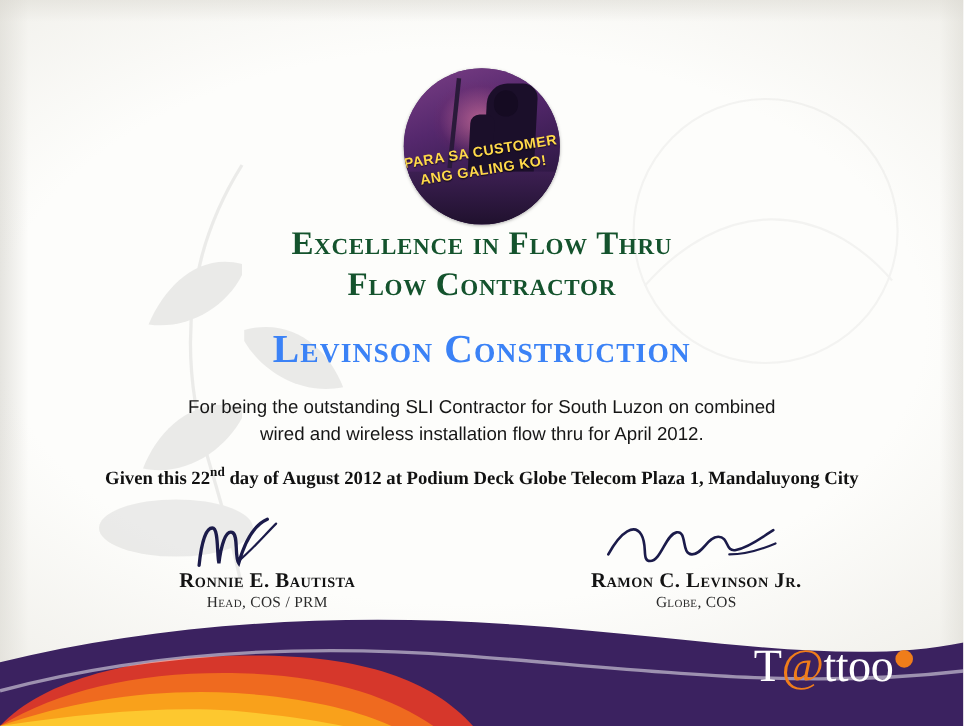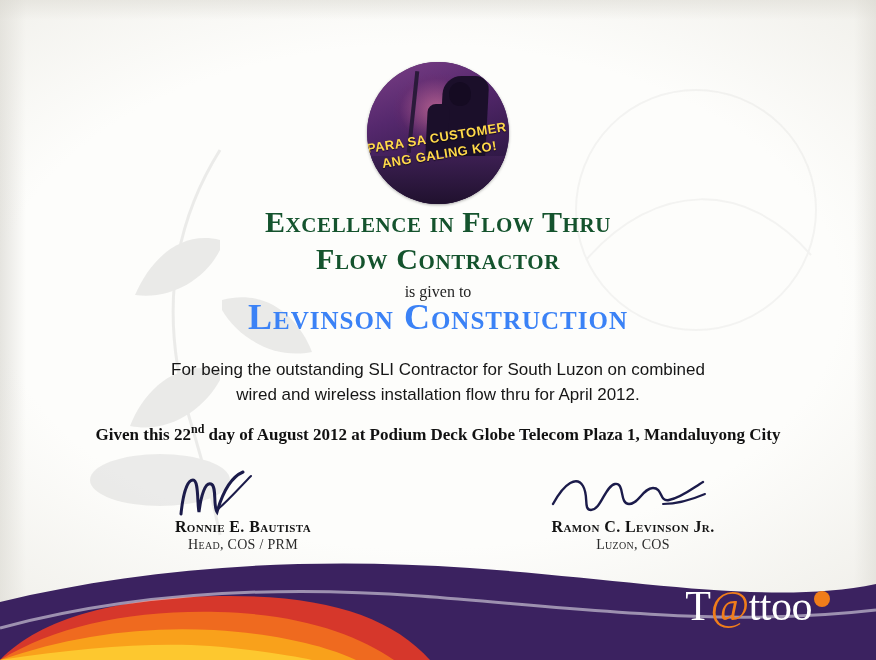--- a/index.html
+++ b/index.html
@@ -237,21 +237,21 @@
     width: 260px;
     text-align: center;
     position: relative;
   }
   .sig-mark {
     height: 48px;
     position: relative;
   }
   .sig-name {
     font-family: "Liberation Serif", serif;
-    font-size: 16px;
+    font-size: 19px;
     font-variant: small-caps;
     letter-spacing: 0.4px;
     color: #131313;
     font-weight: bold;
   }
   .sig-role {
     font-family: "Liberation Serif", serif;
     font-size: 14px;
     font-variant: small-caps;
     letter-spacing: 0.3px;
@@ -324,21 +324,20 @@
       <div class="seal-text">
         <span class="l1">PARA SA CUSTOMER</span>
         <span class="l2">ANG GALING KO!</span>
       </div>
     </div>
   </div>
 
   <div class="title-block">
     <div class="title-line">Excellence in Flow Thru</div>
     <div class="title-line">Flow Contractor</div>
-    <div class="given-to">is given to</div>
   </div>
 
   <div class="recipient">Levinson Construction</div>
 
   <div class="citation">
     <div>For being the outstanding SLI Contractor for South Luzon on combined</div>
     <div>wired and wireless installation flow thru for April 2012.</div>
   </div>
 
   <div class="given-line">
@@ -359,21 +358,21 @@
     </div>
 
     <div class="sig-col">
       <div class="sig-mark">
         <svg width="180" height="48" viewBox="0 0 180 48" style="position:absolute;left:50%;transform:translateX(-50%);">
           <path d="M10 34 C22 12 34 6 40 16 C46 26 40 40 48 40 C58 40 62 16 72 14 C82 12 76 34 86 34 C96 34 100 18 110 18 C120 18 116 32 126 30 C138 28 150 18 160 12" stroke="#1b1b4a" stroke-width="2.4" fill="none" stroke-linecap="round"></path>
           <path d="M120 34 C134 34 148 30 162 24" stroke="#1b1b4a" stroke-width="2" fill="none" stroke-linecap="round"></path>
         </svg>
       </div>
       <div class="sig-name">Ramon C. Levinson Jr.</div>
-      <div class="sig-role">Luzon, COS</div>
+      <div class="sig-role">Globe, COS</div>
     </div>
 
   </div>
 
   <svg class="footer-art" viewBox="0 0 876 150" preserveAspectRatio="none">
 
     <path d="M0 92 C140 58 300 46 470 58 C640 70 770 96 876 74 L876 150 L0 150 Z" fill="#3b2260"></path>
 
     <path d="M0 150 C40 108 120 86 230 86 C330 86 392 108 430 150 Z" fill="#d6372b"></path>
     <path d="M0 150 C56 116 130 100 218 102 C300 104 356 124 394 150 Z" fill="#ef6a1f"></path>

